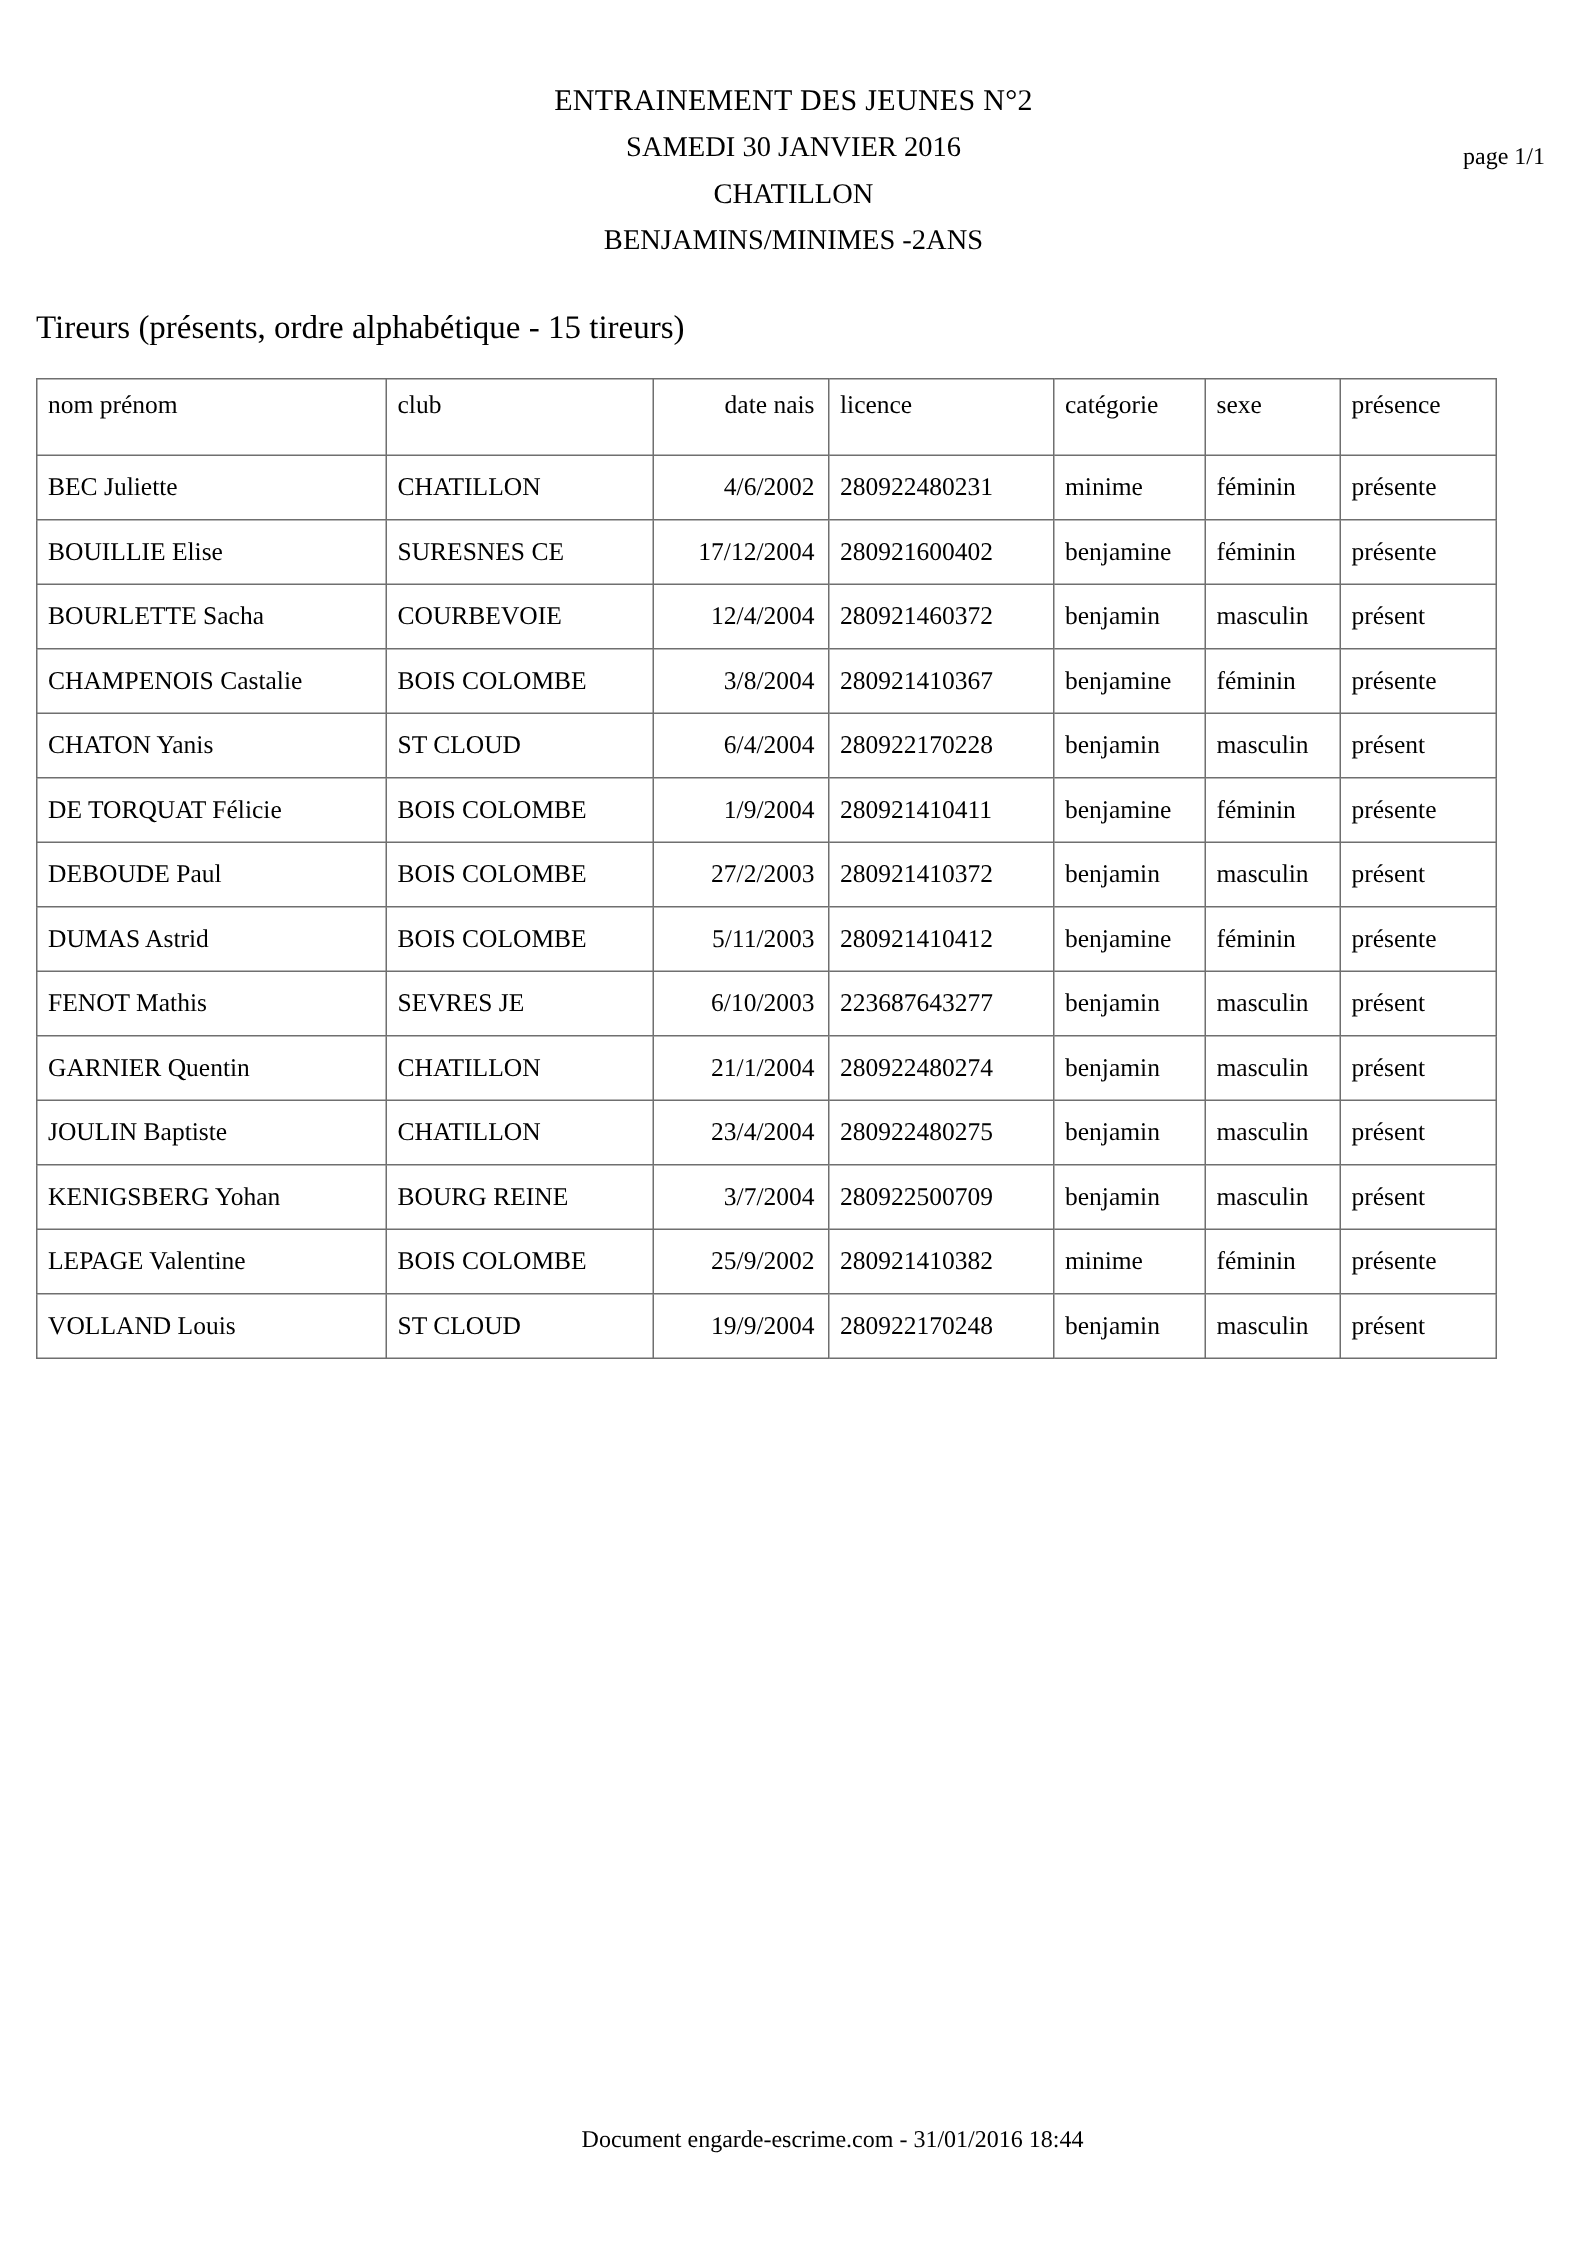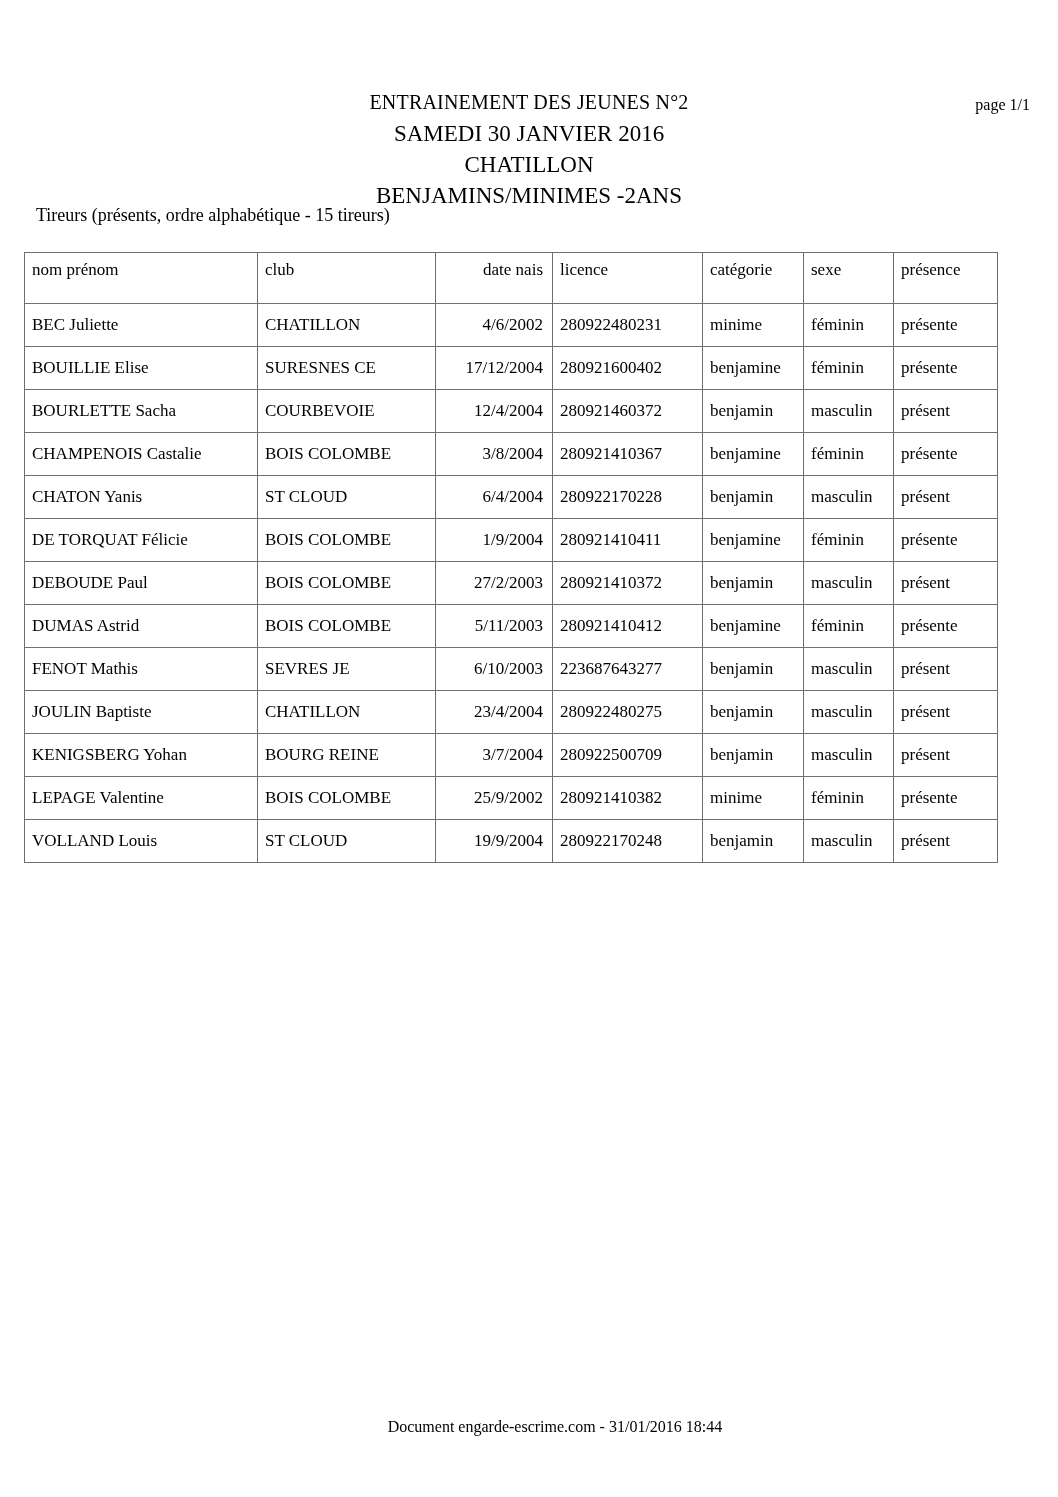--- a/index.html
+++ b/index.html
@@ -20,38 +20,37 @@
     position: absolute;
     top: 52px;
     left: 0;
     width: 100%;
     text-align: center;
   }
   .header-block .title-line {
     font-size: 20px;
     line-height: 31px;
     letter-spacing: 0.2px;
-    margin-top: 35px;
   }
   .header-block .sub-line {
-    font-size: 23px;
+    font-size: 19px;
     line-height: 31px;
   }
   .page-number {
     position: absolute;
     top: 53px;
     right: 28px;
     font-size: 16px;
     margin-top: 43px;
   }
   .section-label {
     position: absolute;
     top: 205px;
-    left: 36px;
-    font-size: 18px;
+    left: 24px;
+    font-size: 22px;
   }
   table.roster {
     position: absolute;
     top: 252px;
     left: 24px;
     width: 973px;
     border-collapse: collapse;
     table-layout: fixed;
     font-size: 17px;
   }
@@ -201,20 +200,29 @@
         <tr>
       <td>FENOT Mathis</td>
       <td>SEVRES JE</td>
       <td class="col-date">6/10/2003</td>
       <td>223687643277</td>
       <td>benjamin</td>
       <td>masculin</td>
       <td>présent</td>
     </tr>
         <tr>
+      <td>GARNIER Quentin</td>
+      <td>CHATILLON</td>
+      <td class="col-date">21/1/2004</td>
+      <td>280922480274</td>
+      <td>benjamin</td>
+      <td>masculin</td>
+      <td>présent</td>
+    </tr>
+        <tr>
       <td>JOULIN Baptiste</td>
       <td>CHATILLON</td>
       <td class="col-date">23/4/2004</td>
       <td>280922480275</td>
       <td>benjamin</td>
       <td>masculin</td>
       <td>présent</td>
     </tr>
         <tr>
       <td>KENIGSBERG Yohan</td>

